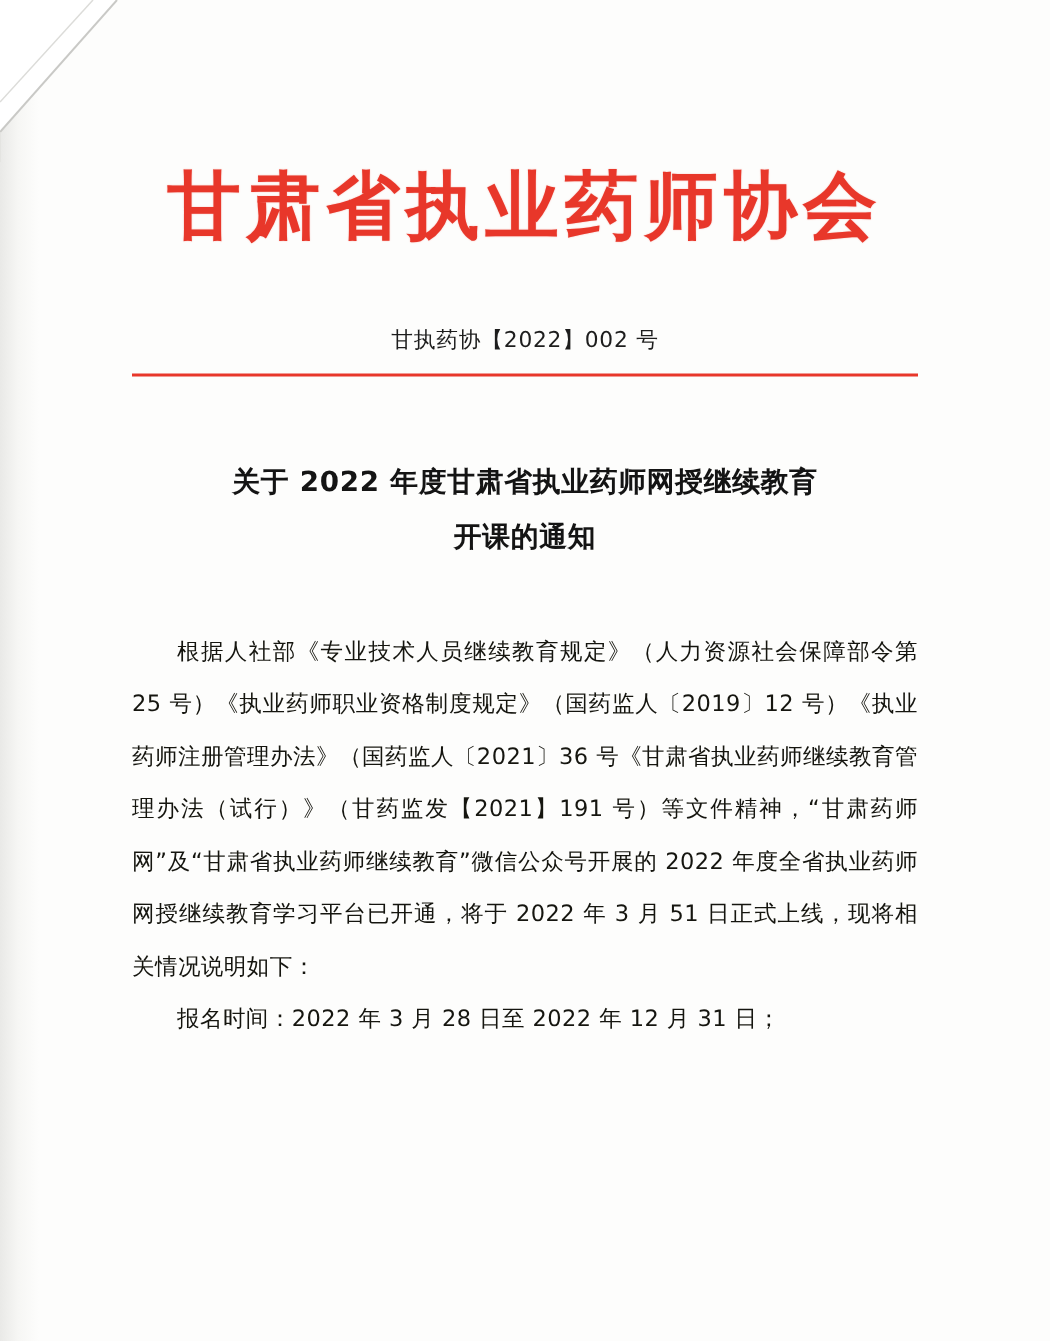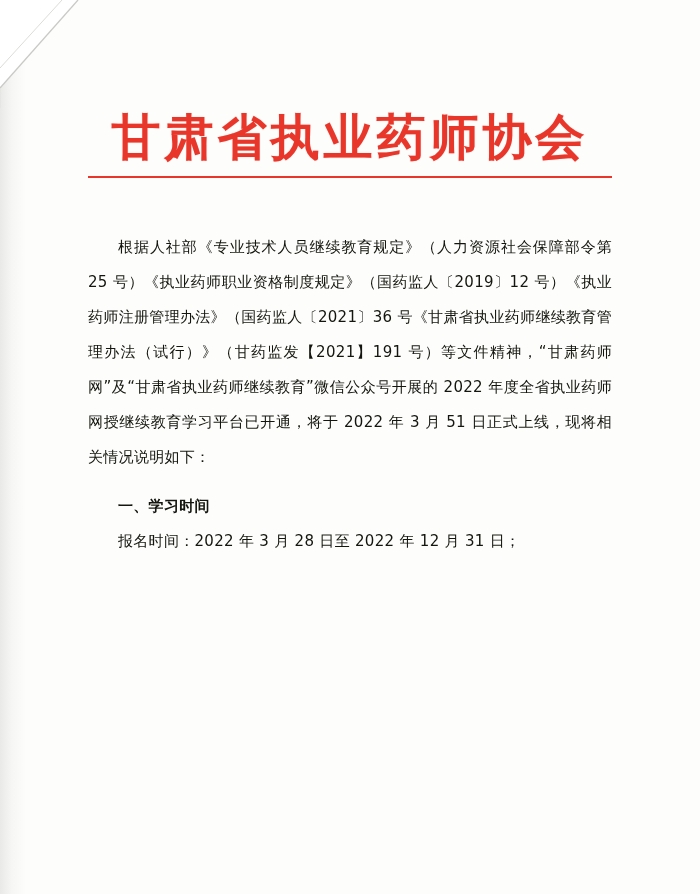--- a/index.html
+++ b/index.html
@@ -113,31 +113,33 @@
     <polygon points="0,0 78,0 0,88" fill="#ffffff"></polygon>
     <path d="M78,0 L0,88" stroke="#c9c9c6" stroke-width="1.3" fill="none"></path>
     <path d="M62,0 L0,68" stroke="#dcdcd9" stroke-width="1" fill="none"></path>
     <path d="M0,88 L0,108" stroke="#e2e2df" stroke-width="1" fill="none"></path>
   </svg>
 
   <div class="doc">
 
     <div class="masthead">甘肃省执业药师协会</div>
 
+    <div class="doc-number">甘执药协【2022】002 号</div>
 
     <div class="red-rule"></div>
 
     <div class="title">
+      <span>关于 2022 年度甘肃省执业药师网授继续教育</span>
+      <span class="line2">开课的通知</span>
     </div>
 
     <div class="body-block">
 
 
       <div class="para indent">根据人社部《专业技术人员继续教育规定》（人力资源社会保障部令第 25 号）《执业药师职业资格制度规定》（国药监人〔2019〕12 号）《执业药师注册管理办法》（国药监人〔2021〕36 号《甘肃省执业药师继续教育管理办法（试行）》（甘药监发【2021】191 号）等文件精神，“甘肃药师网”及“甘肃省执业药师继续教育”微信公众号开展的 2022 年度全省执业药师网授继续教育学习平台已开通，将于 2022 年 3 月 51 日正式上线，现将相关情况说明如下：</div>
 
-      <div class="heading-num">一、学习时间</div>
 
 
       <div class="sub-item">报名时间：2022 年 3 月 28 日至 2022 年 12 月 31 日；</div>
 
     </div>
   </div>
 </div>
 
 </body></html>

